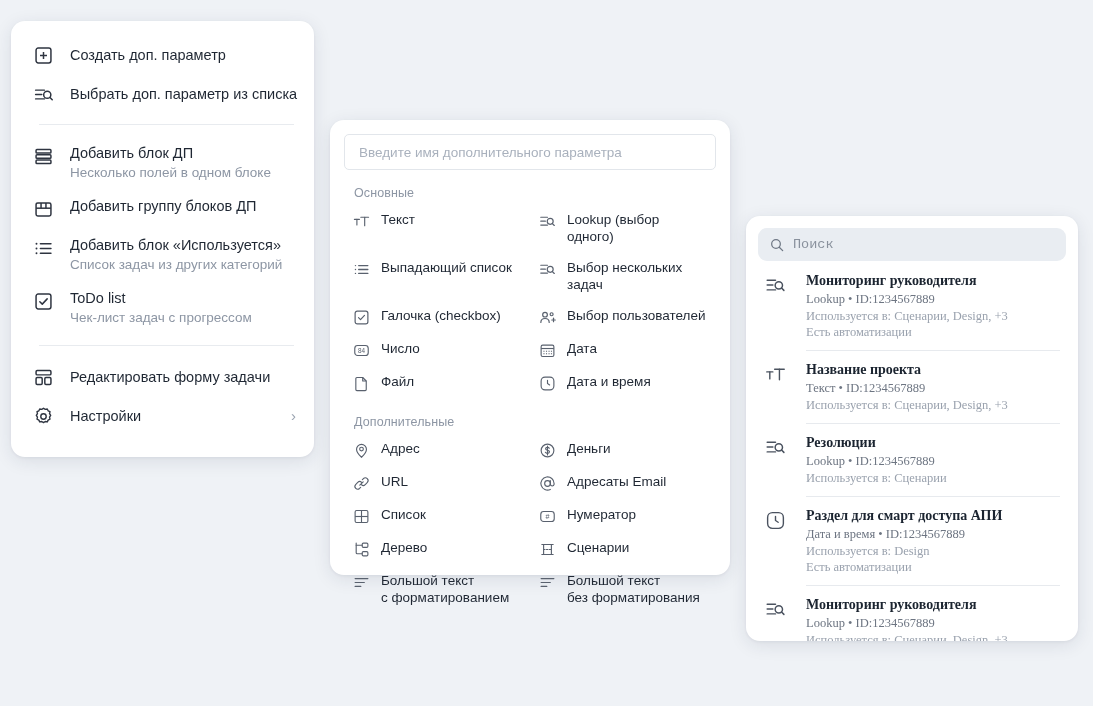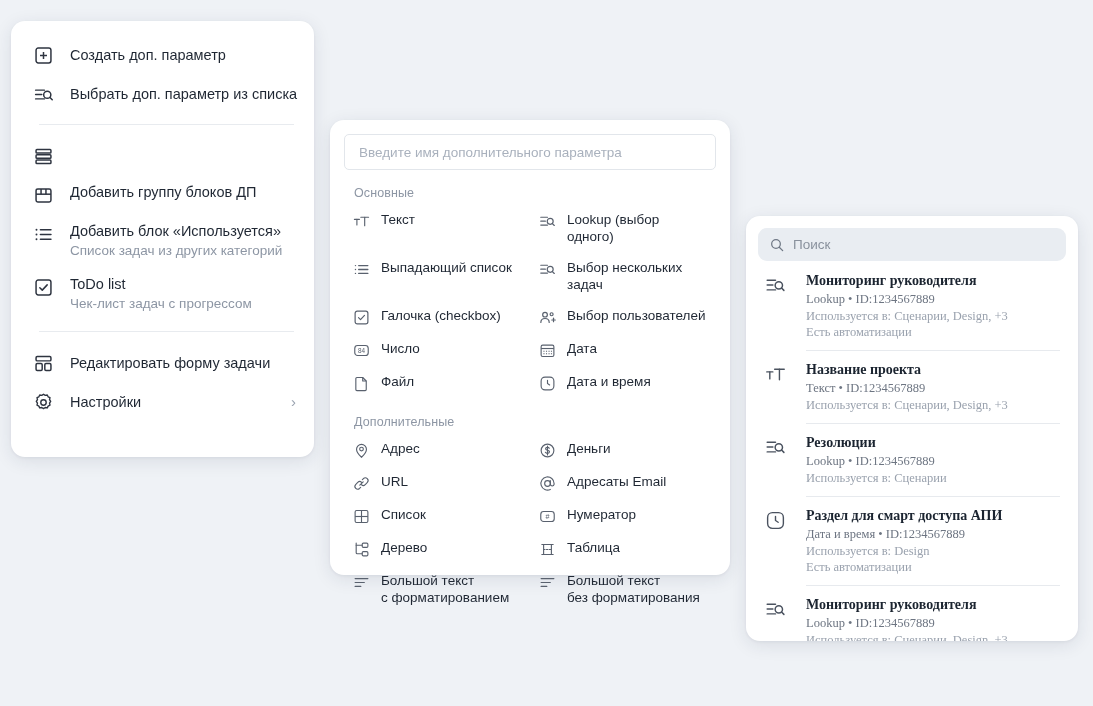--- a/index.html
+++ b/index.html
@@ -106,21 +106,21 @@
   #search-box {
     height: 33px; border-radius: 9px;
     background: #e9edf2;
     display: flex; align-items: center;
     padding: 0 11px;
     cursor: text;
   }
   #search-box .mag { color: #6f7885; display:flex; margin-right: 8px; }
   #search-input {
     border: none; background: transparent; outline: none;
-    font-family: Liberation Sans, sans-serif; font-size: 13.5px; color: #1f2733;
+    font-family: Liberation Mono, monospace; font-size: 13.5px; color: #1f2733;
     width: 100%;
   }
   #search-input::placeholder { color: #89919d; }
 
   .pl-row {
     display: flex; align-items: flex-start;
     padding: 11px 4px 10px 6px;
     cursor: pointer;
     position: relative;
   }
@@ -189,20 +189,24 @@
   <div class="lm-sep"></div>
 
   <div class="lm-item">
     <span class="lm-icon">
       <svg width="21" height="21" viewBox="0 0 24 24" fill="none" stroke="currentColor" stroke-width="1.7">
         <rect x="3.5" y="4" width="17" height="4" rx="1"></rect>
         <rect x="3.5" y="10" width="17" height="4" rx="1"></rect>
         <rect x="3.5" y="16" width="17" height="4" rx="1"></rect>
       </svg>
     </span>
+    <div class="lm-texts">
+      <div class="lm-title">Добавить блок ДП</div>
+      <div class="lm-sub">Несколько полей в одном блоке</div>
+    </div>
   </div>
 
   <div class="lm-item">
     <span class="lm-icon">
       <svg width="21" height="21" viewBox="0 0 24 24" fill="none" stroke="currentColor" stroke-width="1.7">
         <rect x="3.5" y="4.5" width="17" height="15" rx="2"></rect>
         <line x1="3.5" y1="10.5" x2="20.5" y2="10.5"></line>
         <line x1="9.2" y1="4.5" x2="9.2" y2="10.5"></line>
         <line x1="14.8" y1="4.5" x2="14.8" y2="10.5"></line>
       </svg>
@@ -481,21 +485,21 @@
     <div class="tp-cell">
       <span class="tp-ico">
         <svg width="17" height="17" viewBox="0 0 24 24" fill="none" stroke="currentColor" stroke-width="1.6" stroke-linecap="round">
           <line x1="4" y1="5" x2="20" y2="5"></line>
           <line x1="4" y1="19" x2="20" y2="19"></line>
           <line x1="6.5" y1="5" x2="6.5" y2="19"></line>
           <line x1="17.5" y1="5" x2="17.5" y2="19"></line>
           <line x1="6.5" y1="12" x2="17.5" y2="12" stroke-dasharray="2 2"></line>
         </svg>
       </span>
-      <span class="tp-lbl">Таблица</span>
+      <span class="tp-lbl">Сценарии</span>
     </div>
 
     <div class="tp-cell">
       <span class="tp-ico">
         <svg width="17" height="17" viewBox="0 0 24 24" fill="none" stroke="currentColor" stroke-width="1.7" stroke-linecap="round">
           <line x1="3" y1="6.5" x2="21" y2="6.5"></line>
           <line x1="3" y1="12" x2="16" y2="12"></line>
           <line x1="3" y1="17.5" x2="11" y2="17.5"></line>
         </svg>
       </span>

